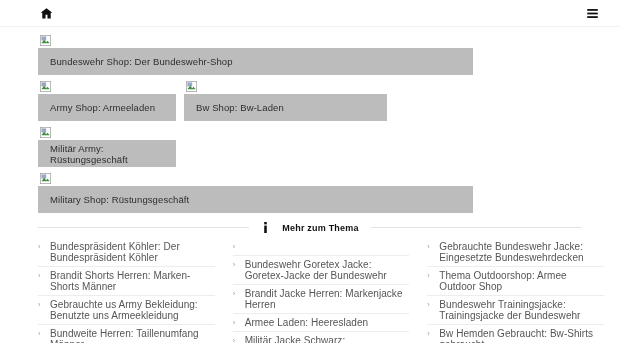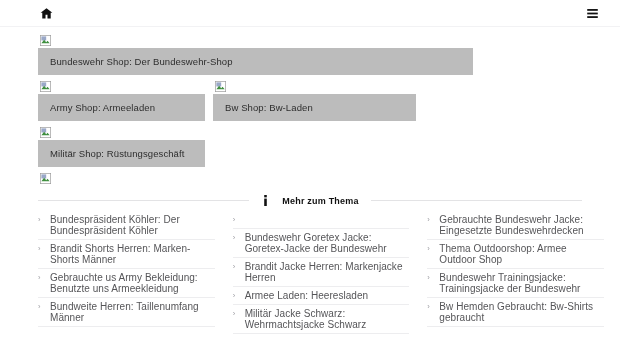--- a/index.html
+++ b/index.html
@@ -52,21 +52,21 @@
   .res-row {
     display: flex;
     padding: 0 0 0 38px;
     margin-bottom: 6px;
   }
   .res-cell {
     position: relative;
     margin-right: 8px;
   }
   .res-cell.wide   { width: 435px; }
-  .res-cell.half   { width: 167px; }
+  .res-cell.half   { width: 138px; }
   .res-cell.half2  { width: 203px; }
 
   .brokenimg {
     width: 11px;
     height: 11px;
     display: block;
     margin: 0 0 2px 2px;
   }
   .res-box {
     background: #bcbcbc;
@@ -197,32 +197,33 @@
   </div>
 
   <div class="res-row">
     <div class="res-cell half">
       <svg class="brokenimg" viewBox="0 0 16 16">
         <rect x="0.5" y="0.5" width="15" height="15" fill="#ffffff" stroke="#9b9b9b"></rect>
         <rect x="2" y="2" width="7" height="6" fill="#9aa8c8"></rect>
         <path d="M2 12 L6 7 L9 10.5 L11 8.5 L14 12 Z" fill="#3f8f3f"></path>
         <circle cx="11.5" cy="4.2" r="1.6" fill="#ffffff"></circle>
       </svg>
-      <div class="res-box">Militär Shop: Rüstungsgeschäft</div>
+      <div class="res-box">Militär Army: Rüstungsgeschäft</div>
     </div>
   </div>
 
   <div class="res-row">
     <div class="res-cell wide">
       <svg class="brokenimg" viewBox="0 0 16 16">
         <rect x="0.5" y="0.5" width="15" height="15" fill="#ffffff" stroke="#9b9b9b"></rect>
         <rect x="2" y="2" width="7" height="6" fill="#9aa8c8"></rect>
         <path d="M2 12 L6 7 L9 10.5 L11 8.5 L14 12 Z" fill="#3f8f3f"></path>
         <circle cx="11.5" cy="4.2" r="1.6" fill="#ffffff"></circle>
       </svg>
+      <div class="res-box">Military Shop: Rüstungsgeschäft</div>
     </div>
   </div>
 
 </div>
 
 <div class="more-head">
   <div class="rule left"></div>
   <svg class="info-icon" viewBox="0 0 8 12" fill="currentColor">
     <rect x="2.6" y="0" width="2.8" height="2.6"></rect>
     <rect x="2.6" y="3.9" width="2.8" height="8.1"></rect>

